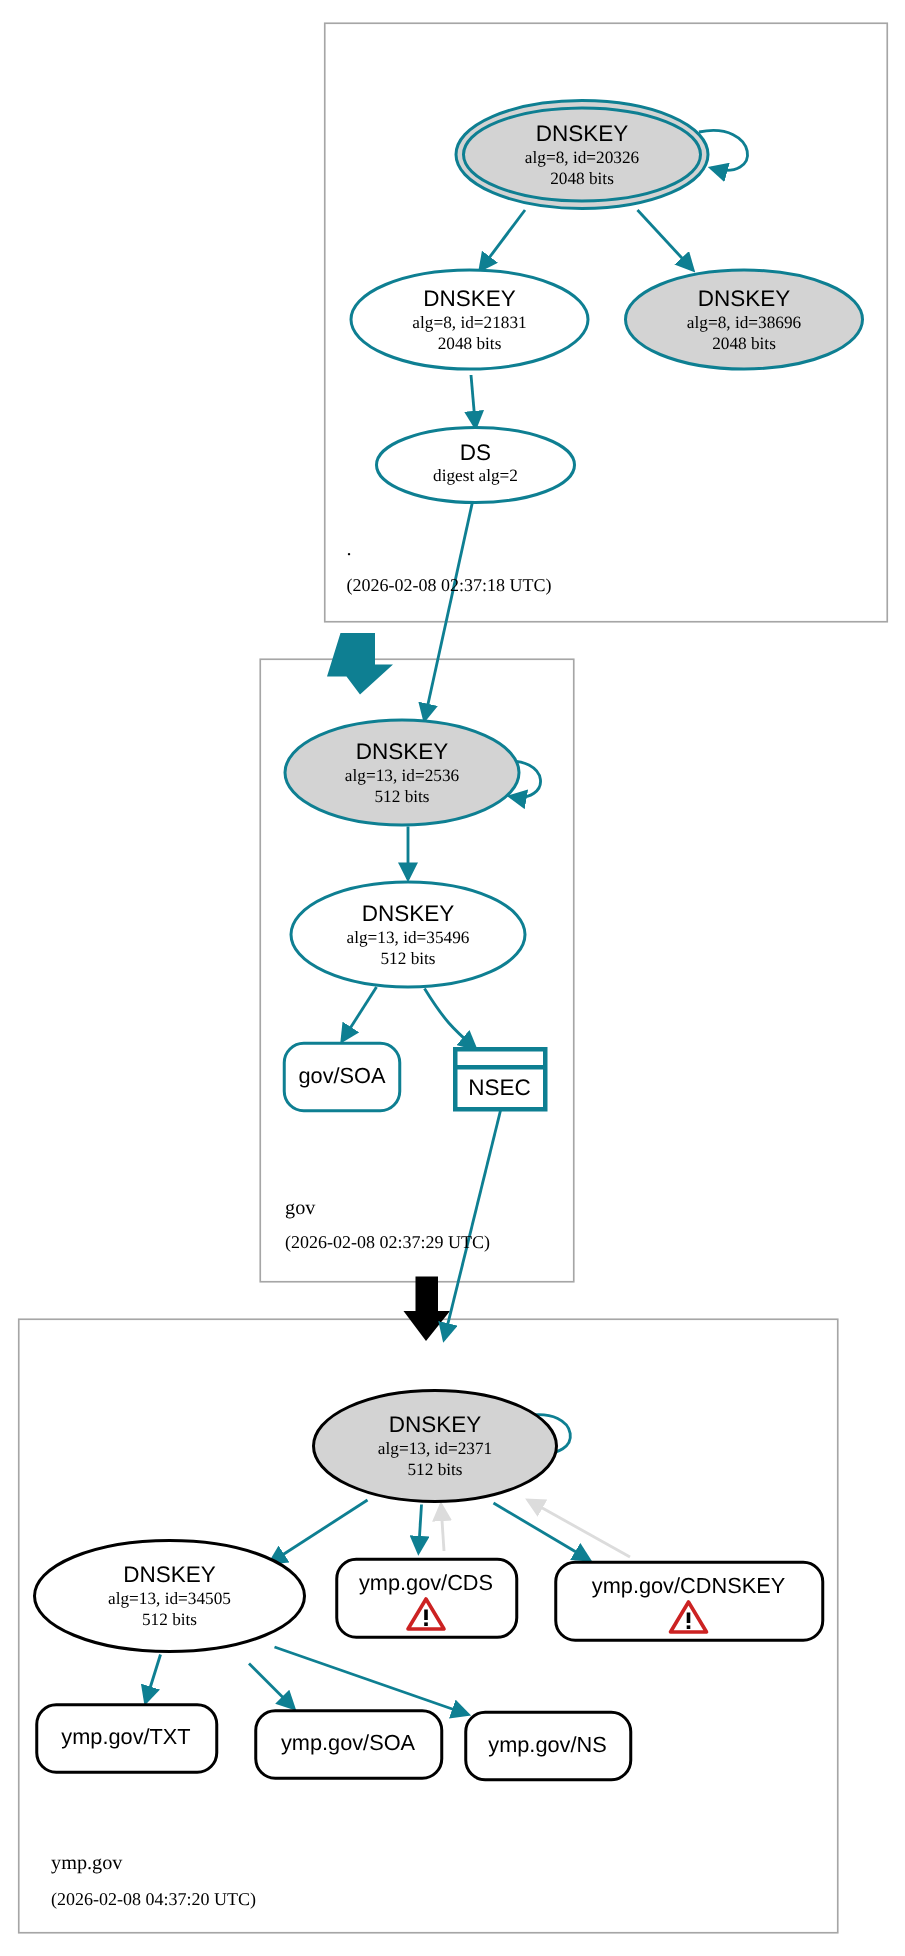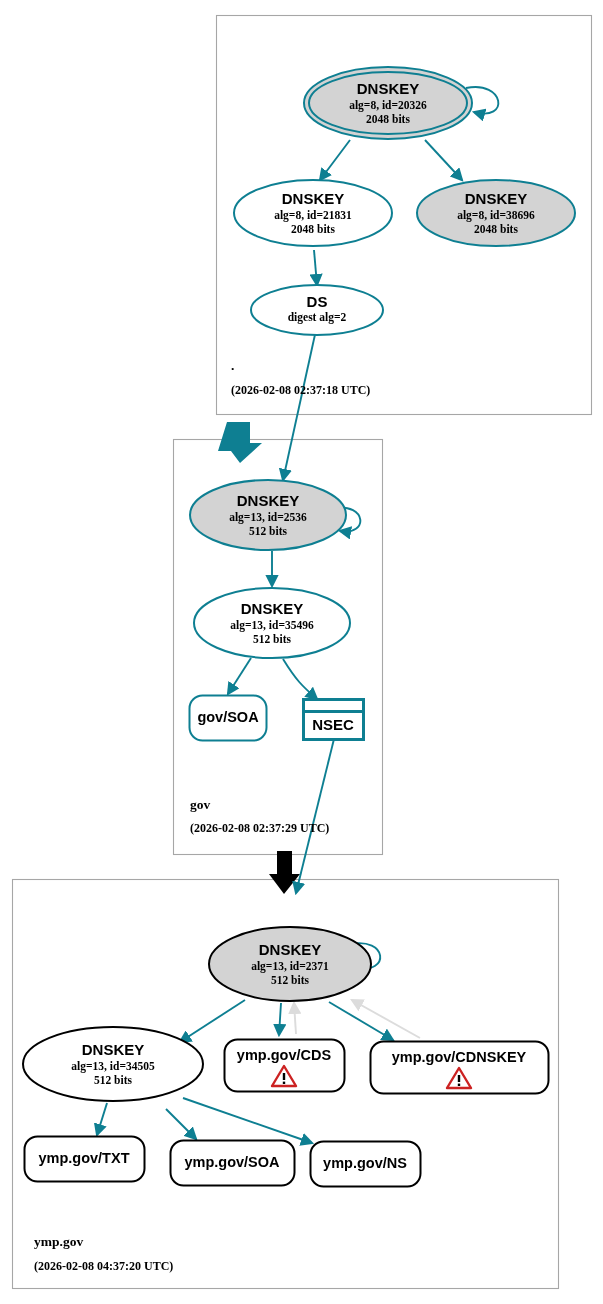--- a/index.html
+++ b/index.html
@@ -1,18 +1,18 @@
 <!DOCTYPE html>
 <html><head>
 <meta charset="utf-8">
 <style>
   html,body{margin:0;padding:0;background:#ffffff;}
   body{width:603px;height:1304px;overflow:hidden;
        font-family:"Liberation Sans",sans-serif;}
-  #stage{position:relative;width:603px;height:1304px;font-weight:bold;}
+  #stage{position:relative;width:603px;height:1304px;}
   svg#graph{position:absolute;left:0;top:0;width:603px;height:1304px;display:block;}
 
   .zone-box{fill:#ffffff;stroke:#a6a6a6;stroke-width:1.1;}
   .node-ellipse{stroke-width:2;}
   .ell-teal{stroke:#0e7f92;}
   .ell-black{stroke:#000000;}
   .fill-gray{fill:#d3d3d3;}
   .fill-white{fill:#ffffff;}
   .rrset-box{fill:#ffffff;stroke-width:2;}
   .rb-teal{stroke:#0e7f92;}

